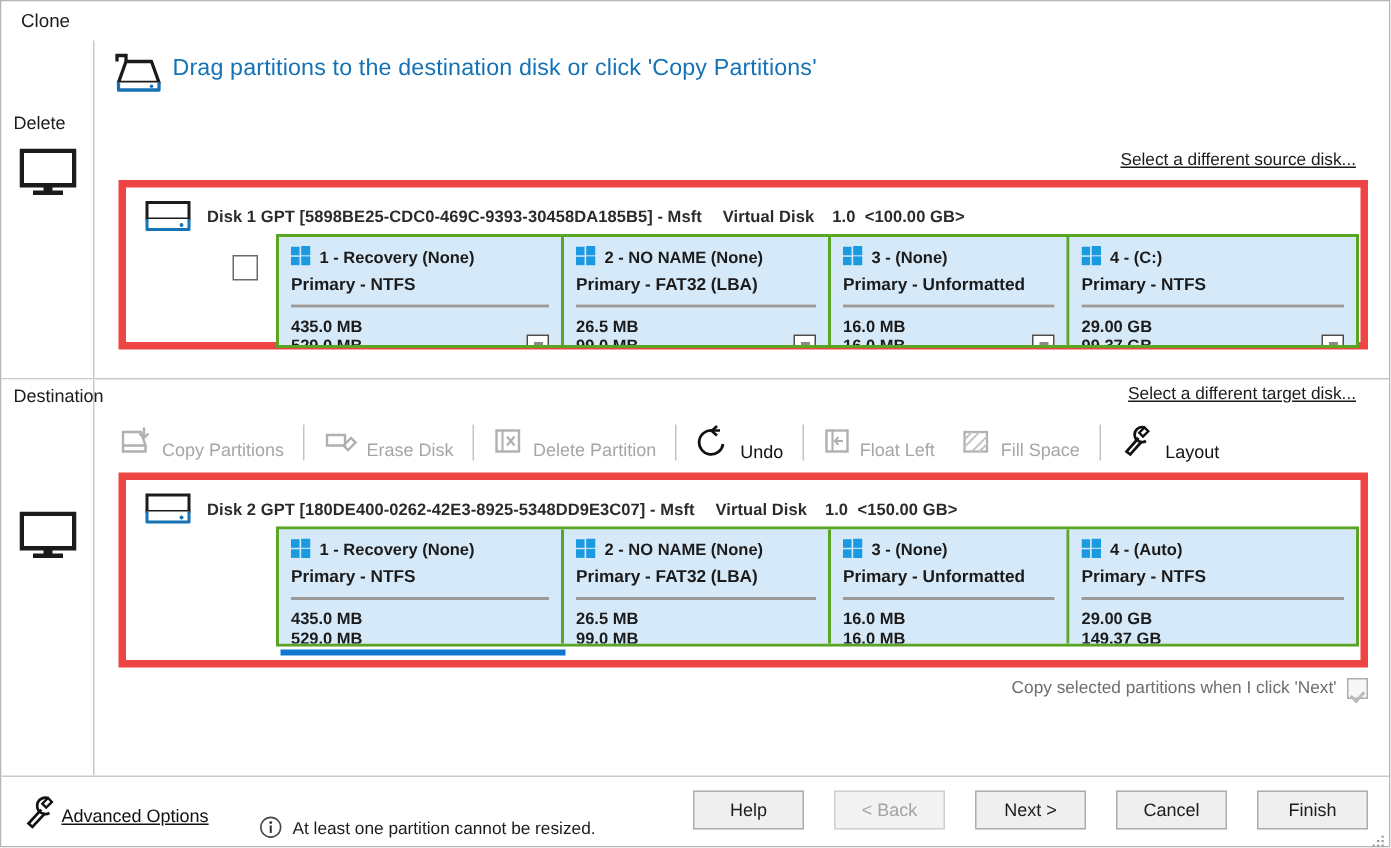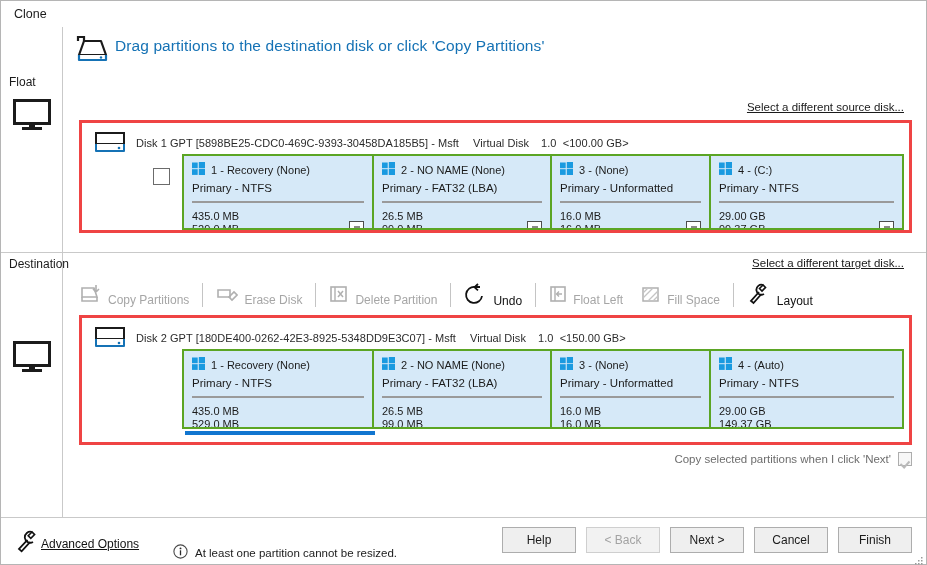--- a/index.html
+++ b/index.html
@@ -54,22 +54,23 @@
   .linkline {
     position:absolute; right:22px;
     font-size:11.5px; color:#1b1b1b;
     text-decoration:underline; cursor:pointer; white-space:nowrap;
   }
   .hsep { position:absolute; left:0; right:0; height:1px; background:#c9c9c9; }
 
   
   .disk-card {
     position:absolute;
-    border:3px solid #ef4444;
-    background:#ffffff;
+    border:5px solid #ef4444;
+    background:#ffffff;
+    font-weight:bold;
   }
   .disk-head {
     position:absolute; left:10px; top:5px;
     display:flex; align-items:flex-start;
   }
   .disk-glyph { margin-right:8px; }
   .disk-meta {
     font-size:11px; color:#2b2b2b; white-space:nowrap;
     padding-top:9px; letter-spacing:0.05px;
   }
@@ -176,21 +177,21 @@
     display:flex; align-items:center; gap:0;
   }
   .adv-label {
     font-size:12px; color:#121212; text-decoration:underline; cursor:pointer;
   }
   .statusmsg {
     position:absolute; left:172px; top:26px;
     display:flex; align-items:center; gap:7px;
     font-size:11.5px; color:#1b1b1b; white-space:nowrap;
   }
-  .btnrow { position:absolute; right:14px; top:9px; display:flex; gap:10px; }
+  .btnrow { position:absolute; right:14px; top:9px; display:flex; gap:20px; }
   .btn {
     width:74px; height:26px;
     border:1px solid #adadad;
     background:#efefef;
     font-family:"Liberation Sans", sans-serif;
     font-size:12px; color:#1b1b1b;
     display:flex; align-items:center; justify-content:center;
     cursor:pointer;
   }
   .btn.disabled { color:#a3a3a3; background:#f2f2f2; border-color:#cfcfcf; cursor:default; }
@@ -203,21 +204,21 @@
 
   <div class="title-strip">
     <span>Clone</span>
   </div>
 
   <div class="body-wrap">
 
     <div class="panel panel-src">
 
       <div class="rail">
-        <span class="rail-label" style="top:48px;">Float</span>
+        <span class="rail-label" style="top:48px;">Delete</span>
         <span class="rail-icon" style="top:72px;">
           <svg width="38" height="32" viewBox="0 0 38 32">
             <rect x="1.5" y="1.5" width="35" height="23" fill="#ffffff" stroke="#1b1b1b" stroke-width="3"></rect>
             <rect x="16" y="24" width="6" height="5" fill="#1b1b1b"></rect>
             <rect x="9" y="28" width="20" height="3" fill="#1b1b1b"></rect>
           </svg>
         </span>
       </div>
 
       <div class="panel-main">

